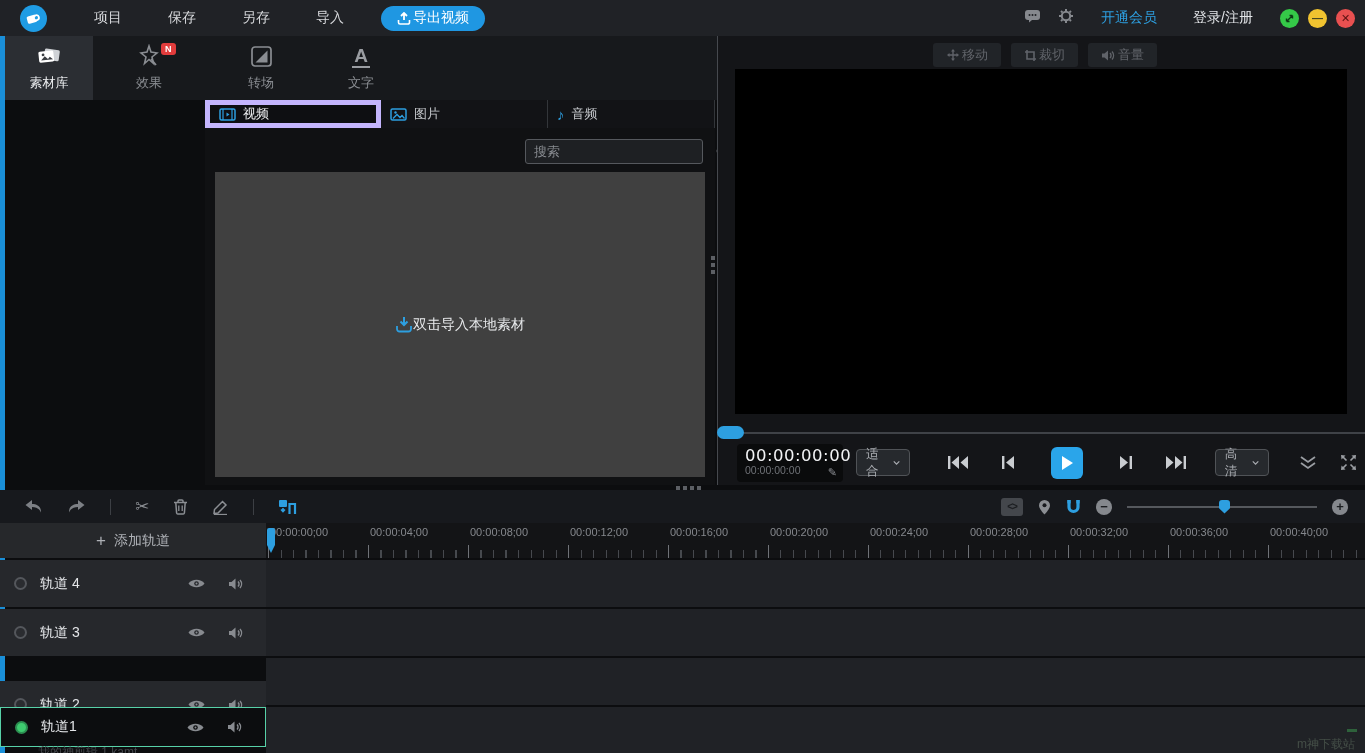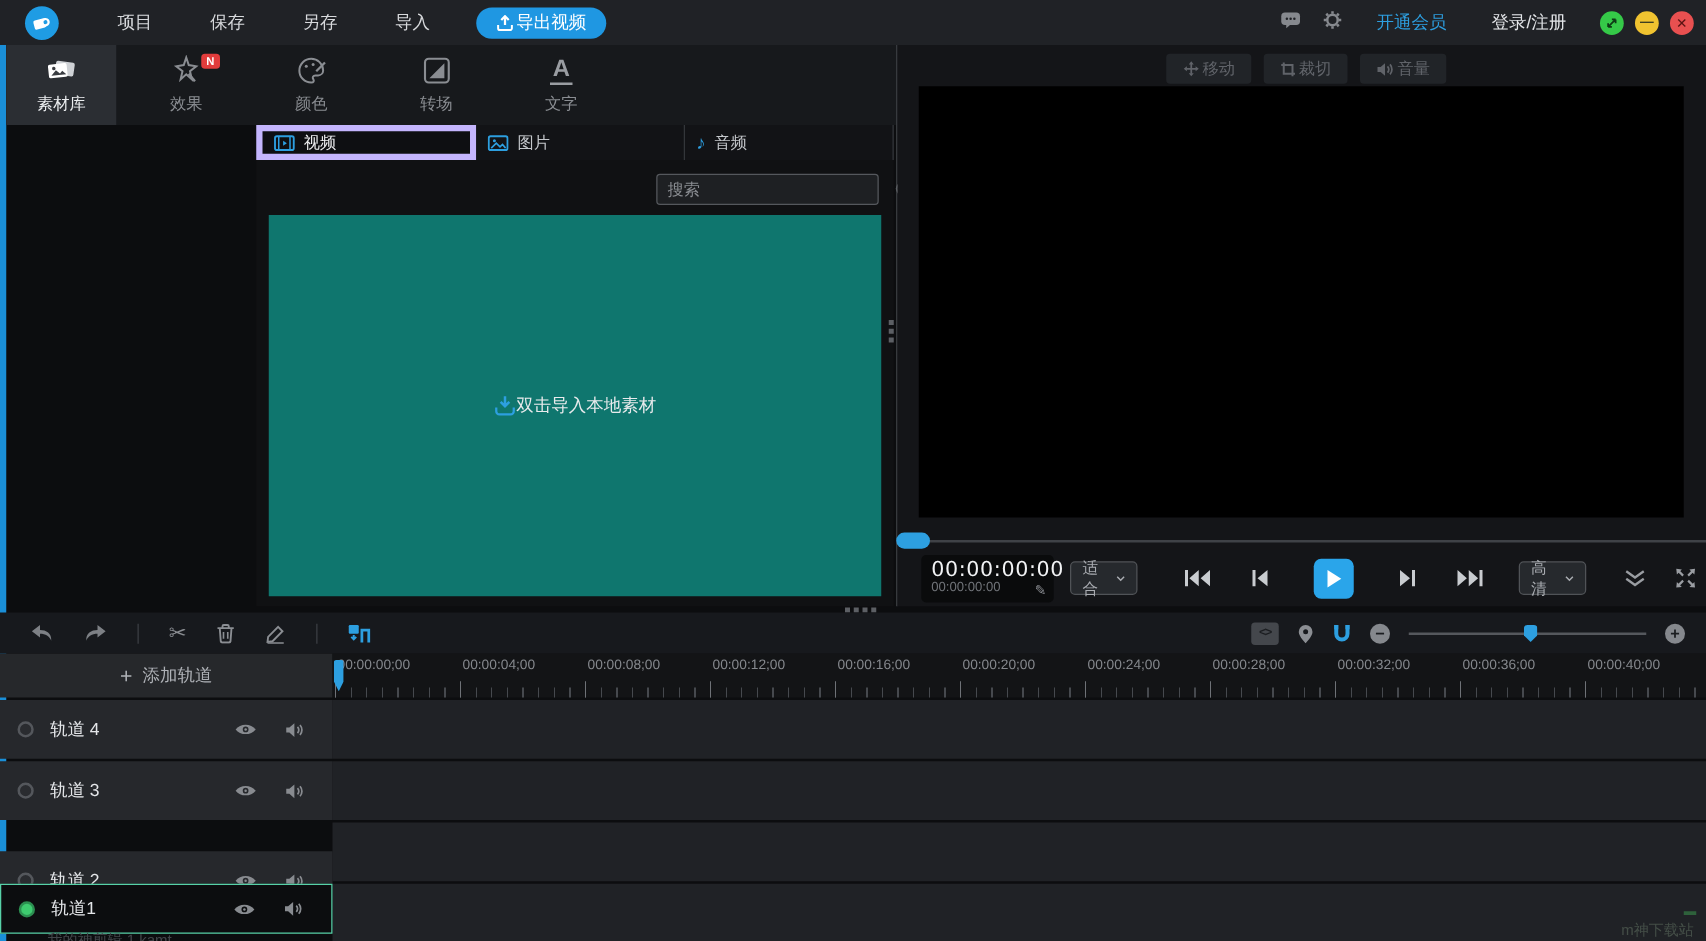--- a/index.html
+++ b/index.html
@@ -41,21 +41,21 @@
 .middle{position:absolute;left:205px;top:100px;width:510px;height:385px;background:#101113}
 .media-tabs{display:flex;height:28px}
 .m-tab{flex:1;display:flex;align-items:center;gap:7px;padding-left:9px;font-size:13px;color:#c4c7cb;
   border-right:1px solid #33363a;background:#121316}
 .m-tab.active{border:5px solid #c4b5fd;background:#0e0f12;color:#f0f1f3}
 .search-wrap{position:absolute;left:320px;top:39px;width:178px;height:25px;border:1px solid #55585d;border-radius:3px;
   background:#1e2023;display:flex;align-items:center;padding:0 8px;gap:6px}
 .search-wrap input{flex:1;background:transparent;border:none;outline:none;color:#c8cacd;font-size:13px;
   font-family:inherit}
 .search-wrap input::placeholder{color:#8a8d92}
-.import-box{position:absolute;left:10px;top:72px;width:490px;height:305px;background:#0f766e;border-radius:0;
+.import-box{position:absolute;left:10px;top:72px;width:490px;height:305px;background:#404040;border-radius:0;
   display:flex;align-items:center;justify-content:center;font-size:14px;color:#e8eaec}
 
 .vdivider{position:absolute;left:717px;top:36px;width:1px;height:449px;background:#46494e}
 .vgrip{position:absolute;left:709px;top:252px;width:7px;height:26px;display:flex;flex-direction:column;gap:3px;align-items:center;justify-content:center}
 .vgrip i{width:4px;height:4px;background:#5c5f64}
 .hgrip{position:absolute;left:676px;top:486px;display:flex;gap:3px}
 .hgrip i{width:4px;height:4px;background:#5c5f64}
 
 .preview{position:absolute;left:718px;top:36px;width:647px;height:449px;background:#141518}
 .pv-tools{position:absolute;right:208px;top:7px;display:flex;gap:10px}
@@ -193,31 +193,20 @@
       <span class="ic">
           <svg width="24" height="24" viewBox="0 0 24 24">
             <path d="M12 2 L14 8 L20 9 L15 13 L16.5 19.5 L12 15.5 L7.5 19.5 L9 13 L4 9 L10 8 Z" fill="none" stroke="#8a8d92" stroke-width="1.6"></path>
             <path d="M14 15 L19 21" stroke="#8a8d92" stroke-width="1.8"></path>
           </svg>
         </span>
       <span>效果</span>
       <span class="badge">N</span>
     </div>
     <div class="tab-gap"></div>
-    <div class="lib-tab">
-      <span class="ic">
-          <svg width="25" height="23" viewBox="0 0 25 23">
-            <path d="M12 2 a9.5 9.5 0 1 0 0 19 c2 0 2.5-1.4 1.6-2.7 c-.9-1.3-.2-3 1.7-3 h2.2 a4 4 0 0 0 4-4 A9.5 9.5 0 0 0 12 2 Z" fill="none" stroke="#8a8d92" stroke-width="1.6"></path>
-            <circle cx="8" cy="8" r="1.2" fill="#8a8d92"></circle>
-            <circle cx="13.5" cy="6.5" r="1.2" fill="#8a8d92"></circle>
-            <path d="M16 12 L23 5" stroke="#8a8d92" stroke-width="1.8"></path>
-          </svg>
-        </span>
-      <span>颜色</span>
-    </div>
     <div class="tab-gap"></div>
     <div class="lib-tab">
       <span class="ic">
           <svg width="23" height="23" viewBox="0 0 23 23">
             <rect x="2" y="2" width="19" height="19" rx="3" fill="none" stroke="#8a8d92" stroke-width="1.7"></rect>
             <path d="M17.5 5.5 L17.5 17.5 L5.5 17.5 Z" fill="#8a8d92"></path>
           </svg>
         </span>
       <span>转场</span>
     </div>

